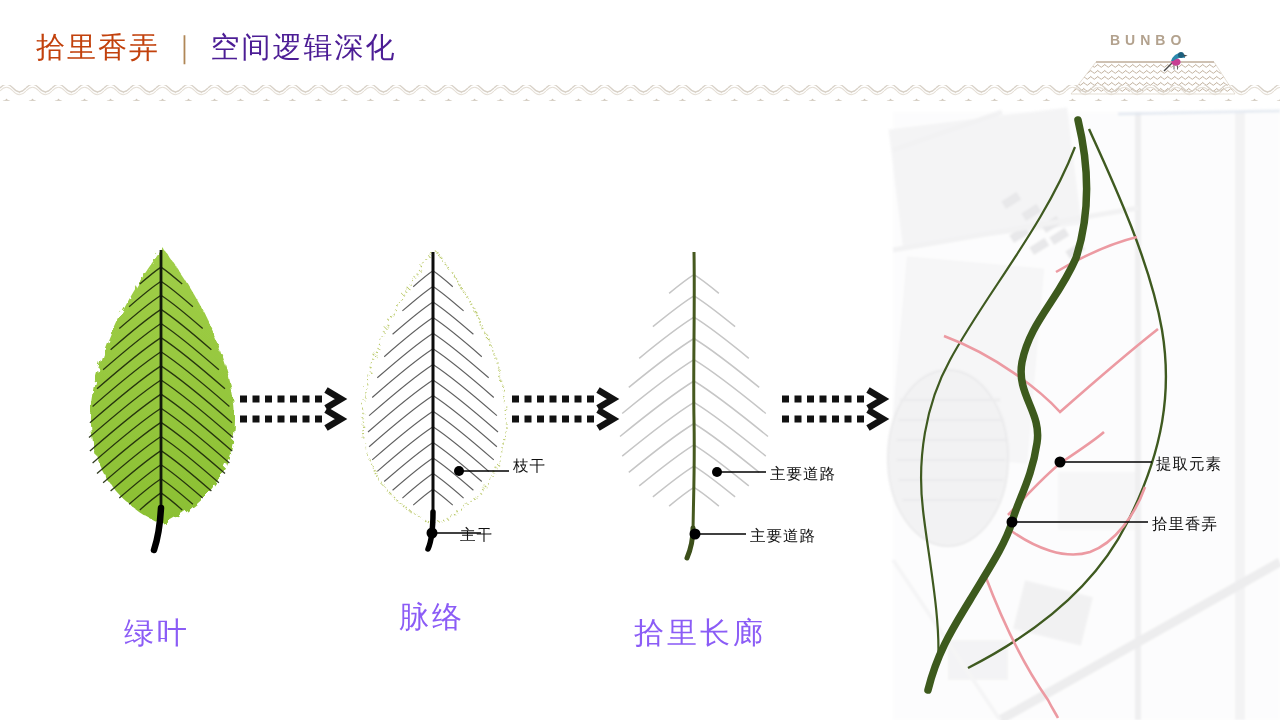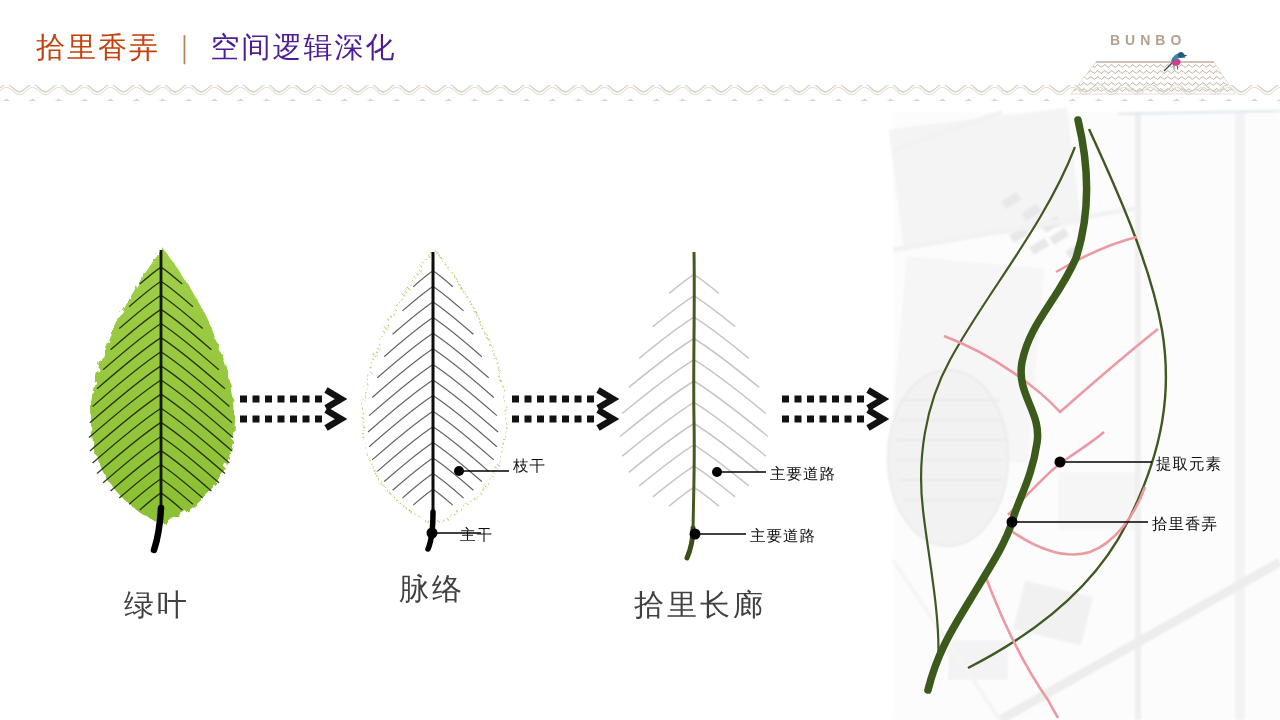--- a/index.html
+++ b/index.html
@@ -16,21 +16,21 @@
   .title .t2{color:#4c1d95;}
   .logo{position:absolute;right:32px;top:14px;width:180px;height:86px;}
   .logo-text{
     position:absolute;left:42px;top:18px;font-size:14px;font-weight:bold;
     letter-spacing:5px;color:#b3a28e;
   }
   
   .canvas{position:absolute;left:0;top:0;width:1280px;height:720px;}
   
   .caption{
-    position:absolute;font-size:30px;color:#404040;letter-spacing:3px;white-space:nowrap;
+    position:absolute;font-size:30px;color:#8b5cf6;letter-spacing:3px;white-space:nowrap;margin-top:28px;
   }
   .callout-label{
     position:absolute;font-size:15.5px;color:#111;letter-spacing:1px;white-space:nowrap;
   }
 </style>
 </head>
 <body>
 
 <div class="slide">
 

